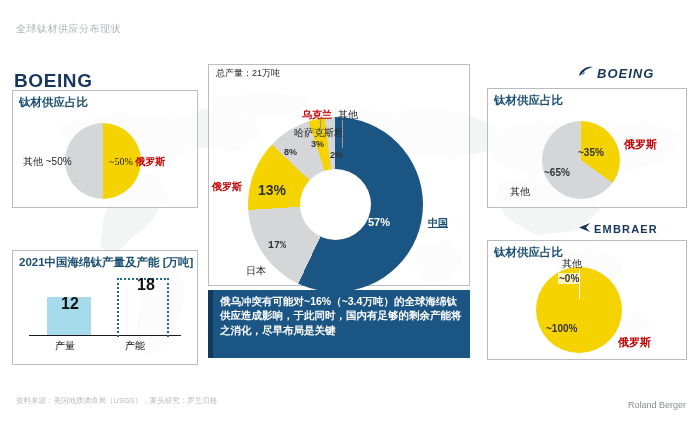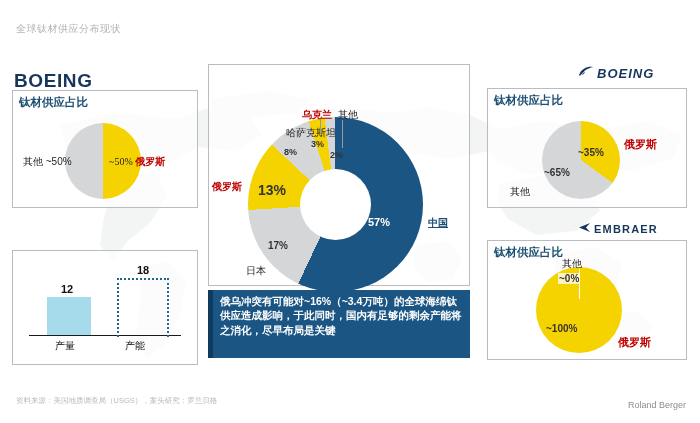--- a/index.html
+++ b/index.html
@@ -55,21 +55,21 @@
   }
   .donut-center{
     position:absolute;left:72px;top:57px;width:71px;height:71px;
     border-radius:50%;background:#fff;
   }
 
   
   .bar-solid{position:absolute;background:#a5dbeb;}
   .bar-dotted{position:absolute;border:2px dotted #1b6a8c;border-bottom:none;}
   .axis{position:absolute;background:#1a1a1a;height:1px;}
-  .bar-val{position:absolute;font-size:11px;font-weight:bold;color:#111;}
+  .bar-val{position:absolute;font-size:16px;font-weight:bold;color:#111;margin-top:12px;}
   .bar-cat{position:absolute;font-size:10px;color:#111;}
 
   
   #callout{
     position:absolute;left:208px;top:290px;width:262px;height:68px;
     background:#1b5583;border-left:5px solid #0f3c5e;box-sizing:border-box;
     color:#fff;font-size:10.5px;font-weight:bold;line-height:1.38;
     padding:4px 6px 0 7px;
   }
 
@@ -113,56 +113,58 @@
     <span>其他</span>
     <span>~50%</span>
   </div>
   <div class="lbl" style="left:96px;top:64px;font-family:Liberation Serif, serif;">
     <span>~50%</span>
     <span class="lbl-red">俄罗斯</span>
   </div>
 </div>
 
 <div class="panel" style="left:12px;top:250px;width:186px;height:115px;">
+  <div class="panel-title">2021中国海绵钛产量及产能 [万吨]</div>
 
   <div class="axis" style="left:16px;top:84px;width:152px;"></div>
 
   <div class="bar-solid" style="left:34px;top:46px;width:44px;height:38px;"></div>
   <div class="bar-val" style="left:48px;top:32px;">12</div>
   <div class="bar-cat" style="left:42px;top:88px;">产量</div>
 
   <div class="bar-dotted" style="left:104px;top:27px;width:48px;height:57px;"></div>
   <div class="bar-val" style="left:124px;top:13px;">18</div>
   <div class="bar-cat" style="left:112px;top:88px;">产能</div>
 </div>
 
 <div class="panel" style="left:208px;top:64px;width:262px;height:222px;">
+  <div class="panel-sub">总产量：21万吨</div>
 </div>
 
 <div id="donut-wrap">
   <div id="donut" style="background:conic-gradient(
           #1b5583 0deg 205.2deg,
           #d4d6d8 205.2deg 266.4deg,
           #f5d300 266.4deg 313.2deg,
           #d4d6d8 313.2deg 342deg,
           #f5d300 342deg 352.8deg,
           #d4d6d8 352.8deg 360deg);"></div>
   <div class="donut-center"></div>
 
   <div class="lbl lbl-w" style="left:140px;top:104px;font-size:11px;font-weight:bold;">57%</div>
-  <div class="lbl lbl-dark" style="left:40px;top:128px;font-size:10px;">17%</div>
+  <div class="lbl lbl-dark" style="left:40px;top:128px;font-size:10px;font-family:Liberation Mono, monospace;">17%</div>
   <div class="lbl lbl-dark" style="left:30px;top:70px;font-size:14px;">13%</div>
   <div class="lbl lbl-dark" style="left:56px;top:35px;font-size:9px;">8%</div>
   <div class="lbl lbl-dark" style="left:83px;top:27px;font-size:9px;">3%</div>
   <div class="lbl lbl-dark" style="left:102px;top:38px;font-size:9px;">2%</div>
 
   <div class="lbl" style="left:200px;top:104px;color:#1b4f72;font-weight:bold;font-size:10px;text-decoration:underline;">中国</div>
   <div class="lbl" style="left:18px;top:152px;font-size:10px;">日本</div>
   <div class="lbl lbl-red" style="left:-16px;top:68px;font-size:10px;">俄罗斯</div>
-  <div class="lbl" style="left:10px;top:14px;font-size:10px;padding-left:48px;">哈萨克斯坦</div>
+  <div class="lbl" style="left:18px;top:14px;font-size:10px;padding-left:48px;">哈萨克斯坦</div>
   <div class="lbl lbl-red" style="left:74px;top:-4px;font-size:10px;">乌克兰</div>
   <div class="lbl" style="left:110px;top:-4px;font-size:10px;">其他</div>
 
   <div class="leader" style="left:92px;top:8px;width:1px;height:14px;"></div>
   <div class="leader" style="left:114px;top:8px;width:1px;height:28px;"></div>
 </div>
 
 <div id="callout">俄乌冲突有可能对~16%（~3.4万吨）的全球海绵钛供应造成影响，于此同时，国内有足够的剩余产能将之消化，尽早布局是关键</div>
 
 <div class="logo logo-boeing">

